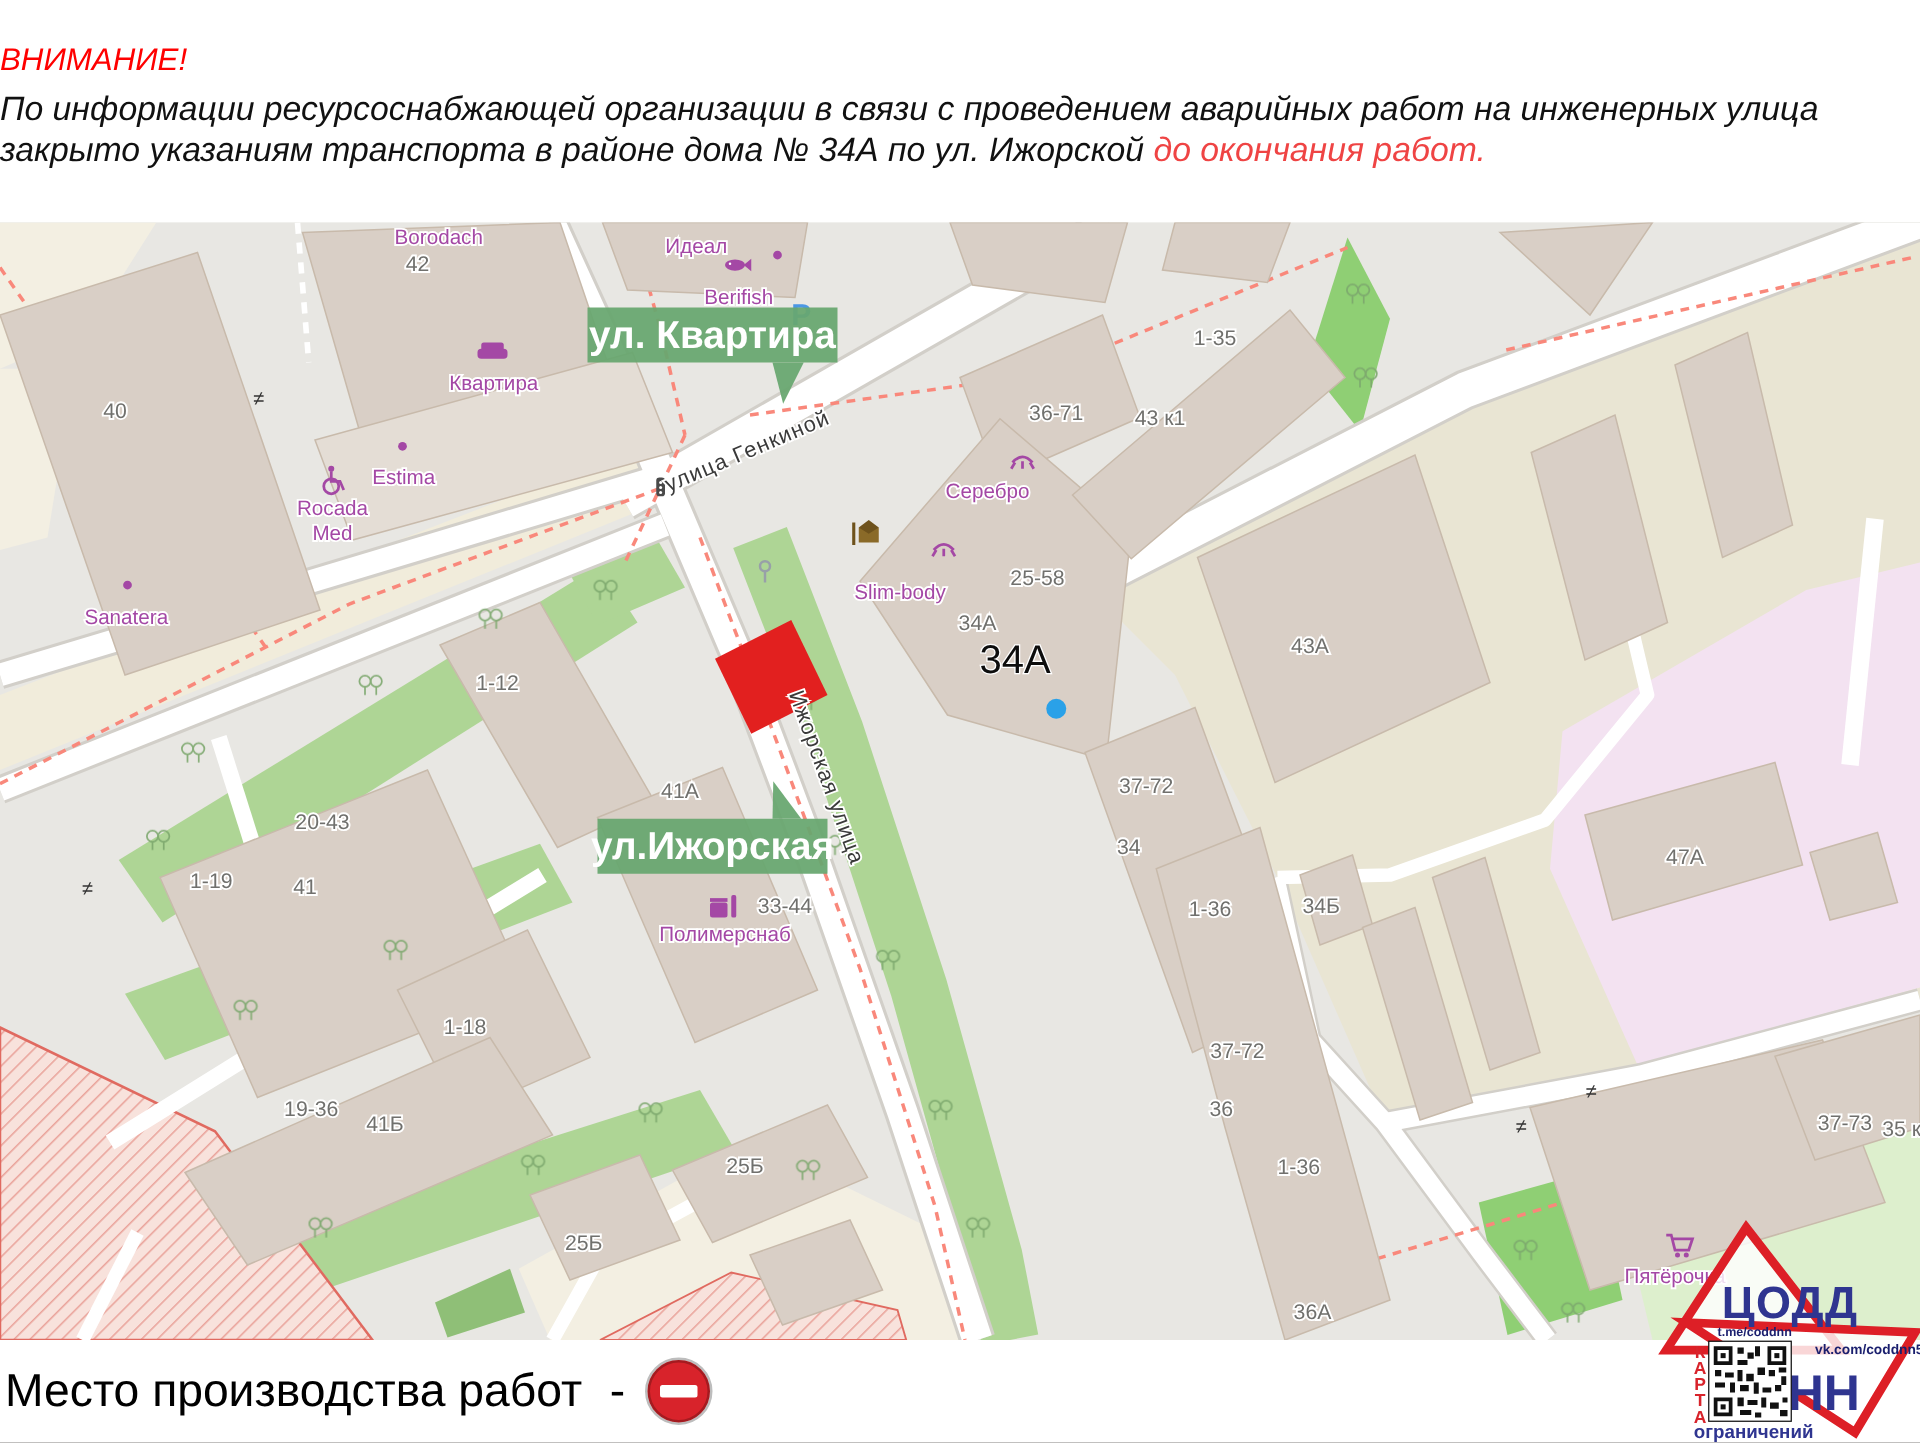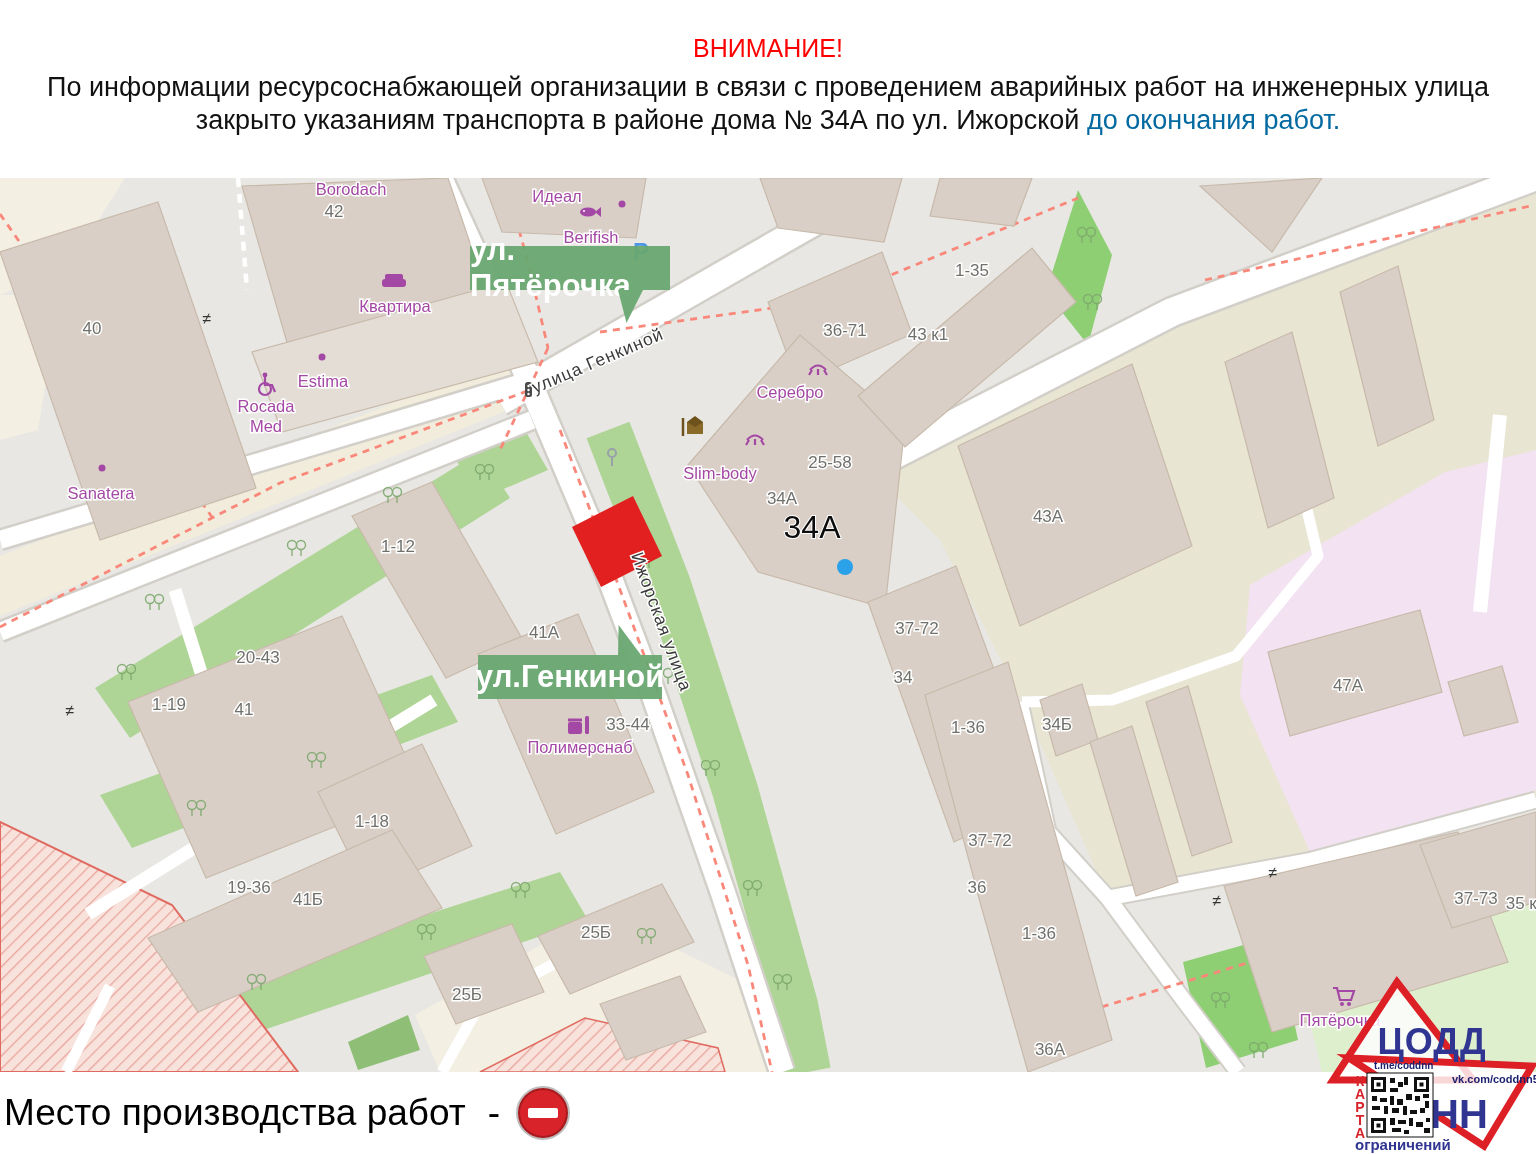--- a/index.html
+++ b/index.html
@@ -1,23 +1,23 @@
 <!DOCTYPE html>
 <html><head>
 <meta charset="utf-8">
 <style>
   html,body{margin:0;padding:0;background:#888;}
   .poster{position:relative;width:1536px;height:1154px;background:#ffffff;overflow:hidden;
           font-family:"Liberation Sans",sans-serif;}
   
   .header{position:absolute;top:0;left:0;width:100%;height:178px;background:#fff;
-          text-align:center;padding-top:32px;box-sizing:border-box;line-height:33px;}
+          text-align:left;padding-top:32px;box-sizing:border-box;line-height:33px;font-style:italic;}
   .header .title{color:#ff0000;font-size:25px;font-weight:400;margin-bottom:6px;}
   .header .line{color:#111;font-size:27px;}
-  .header .red{color:#0369a1;}
+  .header .red{color:#ef4444;}
   
   .map{position:absolute;top:178px;left:0;width:1536px;height:894px;background:#e8e7e3;}
   .map svg{display:block;}
   text.hn{font-family:"Liberation Sans",sans-serif;font-size:17px;fill:#70706d;
           stroke:#ffffff;stroke-width:3px;paint-order:stroke;}
   text.poi{font-family:"Liberation Sans",sans-serif;font-size:16.5px;fill:#a448a5;
           stroke:#ffffff;stroke-width:3px;paint-order:stroke;}
   text.street{font-family:"Liberation Sans",sans-serif;font-size:17.5px;fill:#3a3a3a;
           stroke:#ffffff;stroke-width:3px;paint-order:stroke;letter-spacing:1px;}
   text.hl{font-family:"Liberation Sans",sans-serif;font-size:32px;font-weight:500;fill:#0d0d0d;
@@ -306,25 +306,25 @@
           <text x="720" y="479" class="poi" text-anchor="middle">Slim-body</text>
           <text x="580" y="753" class="poi" text-anchor="middle">Полимерснаб</text>
           <text x="1340" y="1026" class="poi" text-anchor="middle">Пятёрочка</text>
           <text x="600" y="366" class="street" text-anchor="middle" transform="rotate(-23 600 366)">улица Генкиной</text>
           <text x="656" y="624" class="street" text-anchor="middle" transform="rotate(70 656 624)">Ижорская улица</text>
           <text x="812" y="538" class="hl" text-anchor="middle">34А</text>
         </g>
     </svg>
 
     <div class="badge badge-genkina" style="left:470px;top:68px;width:200px;height:44px;">
-      <span>ул. Пятёрочка</span>
+      <span>ул. Квартира</span>
       <div class="ptr"></div>
     </div>
     <div class="badge badge-izhorskaya" style="left:478px;top:477px;width:184px;height:44px;">
-      <span>ул.Генкиной</span>
+      <span>ул.Ижорская</span>
       <div class="ptr"></div>
     </div>
   </div>
 
   <div class="legend">
     <span class="txt">Место производства работ</span>
     <span class="sep">-</span>
     <div class="noentry">
       <div class="bar"></div>
     </div>

